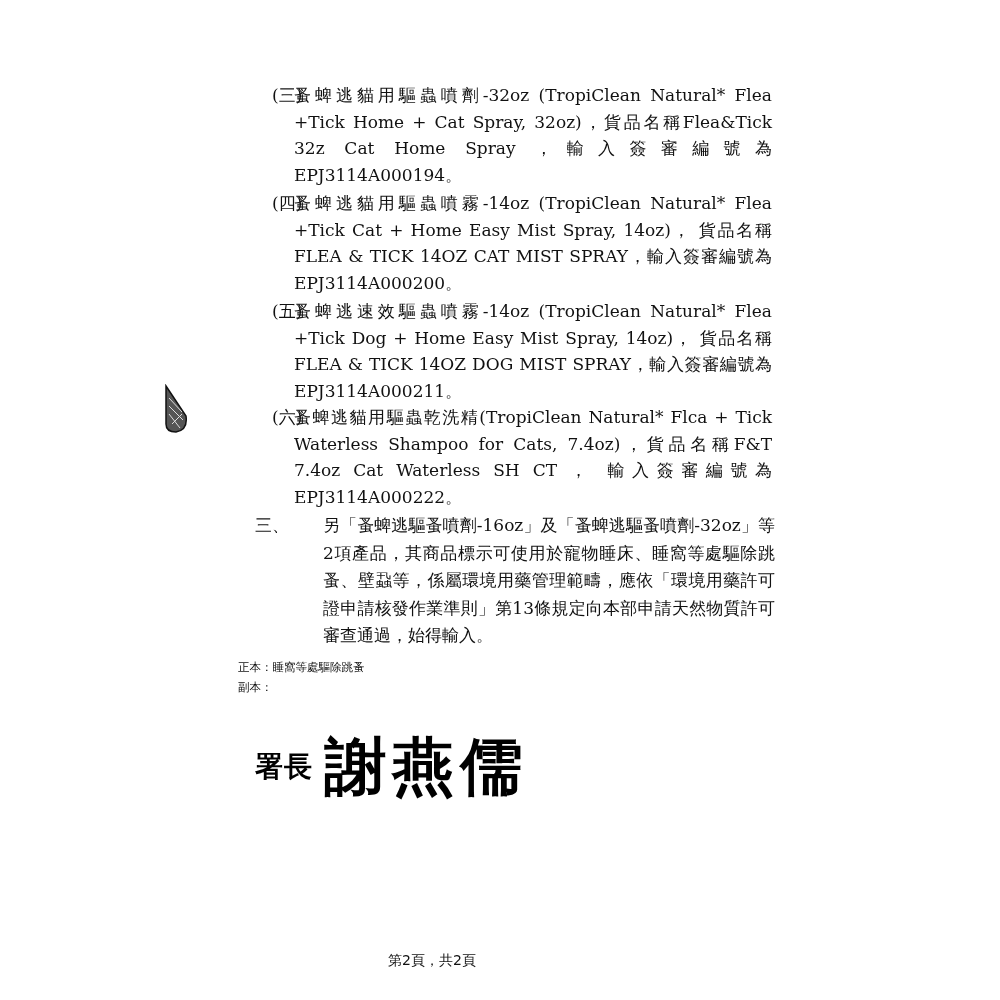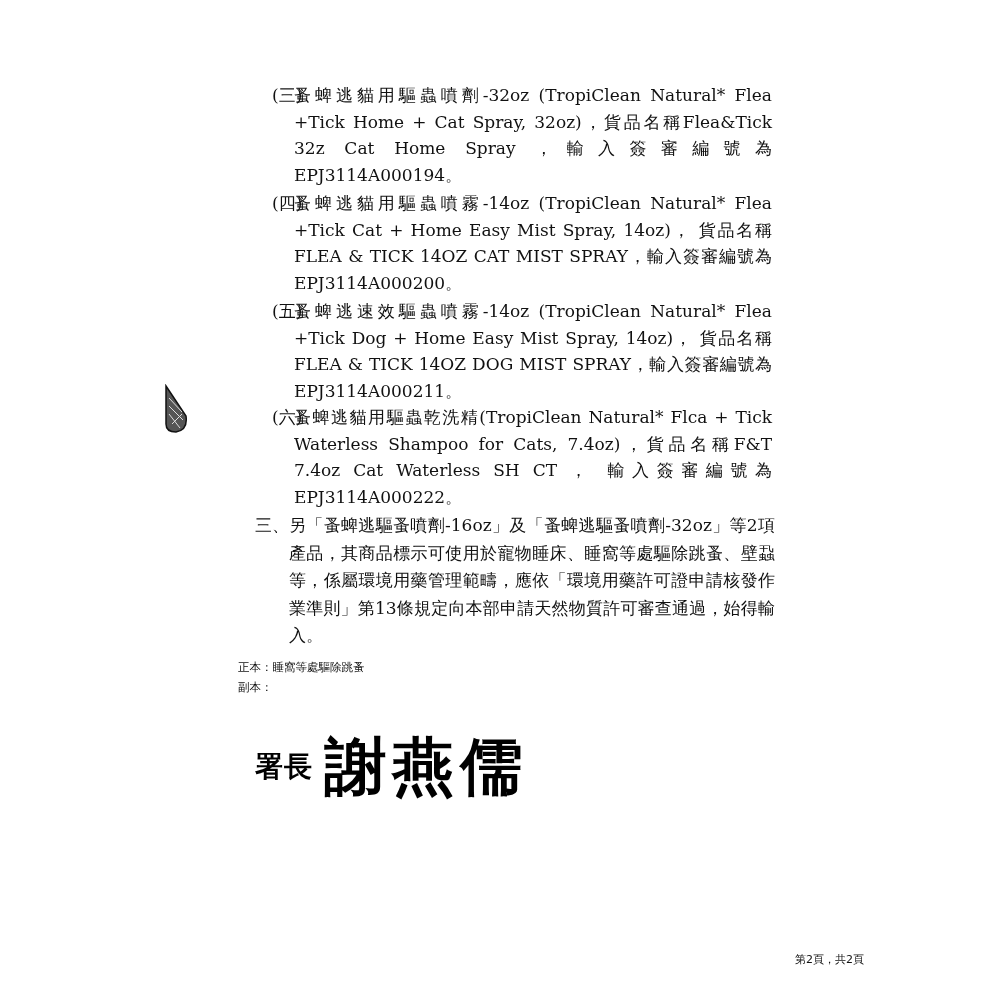--- a/index.html
+++ b/index.html
@@ -12,37 +12,37 @@
       position: absolute; left: 272px; width: 500px;
       font-size: 17px; line-height: 26.5px;
     }
     .item .num { position: absolute; left: 0; top: 0; }
     .item .body { margin-left: 22px; text-align: justify; }
     .section3 {
       position: absolute; left: 255px; width: 520px;
       top: 512px; font-size: 17px; line-height: 27.5px;
     }
     .section3 .num { position: absolute; left: 0; top: 0; }
-    .section3 .body { margin-left: 34px; text-align: justify; }
+    .section3 .body { margin-left: 68px; text-align: justify; }
     .cc {
       position: absolute; left: 238px; font-size: 11.5px;
       line-height: 19px; font-family: "DejaVu Sans", sans-serif;
     }
     .sign {
       position: absolute; left: 255px; top: 725px;
       font-family: "DejaVu Sans", sans-serif; font-weight: bold; color: #000;
     }
     .sign .title { font-size: 28px; vertical-align: middle; letter-spacing: 1px; }
     .sign .name { font-size: 62px; letter-spacing: 6px; vertical-align: middle; margin-left: 6px; }
     .seal {
       position: absolute; left: 164px; top: 384px; width: 24px; height: 50px;
     }
     .pager {
       position: absolute; left: 0; width: 864px; top: 952px;
-      text-align: right; font-size: 11px; font-family: "DejaVu Sans", sans-serif;
+      text-align: center; font-size: 14px; font-family: "DejaVu Sans", sans-serif;
     }
   </style>
 </head>
 <body>
 
 <div>
 
   <div class="item" style="top:82px;">
     <span class="num">(三)</span>
     <div class="body">蚤蜱逃貓用驅蟲噴劑-32oz (TropiClean Natural* Flea +Tick Home + Cat Spray, 32oz)，貨品名稱Flea&amp;Tick 32z Cat Home Spray ，輸入簽審編號為EPJ3114A000194。</div>

